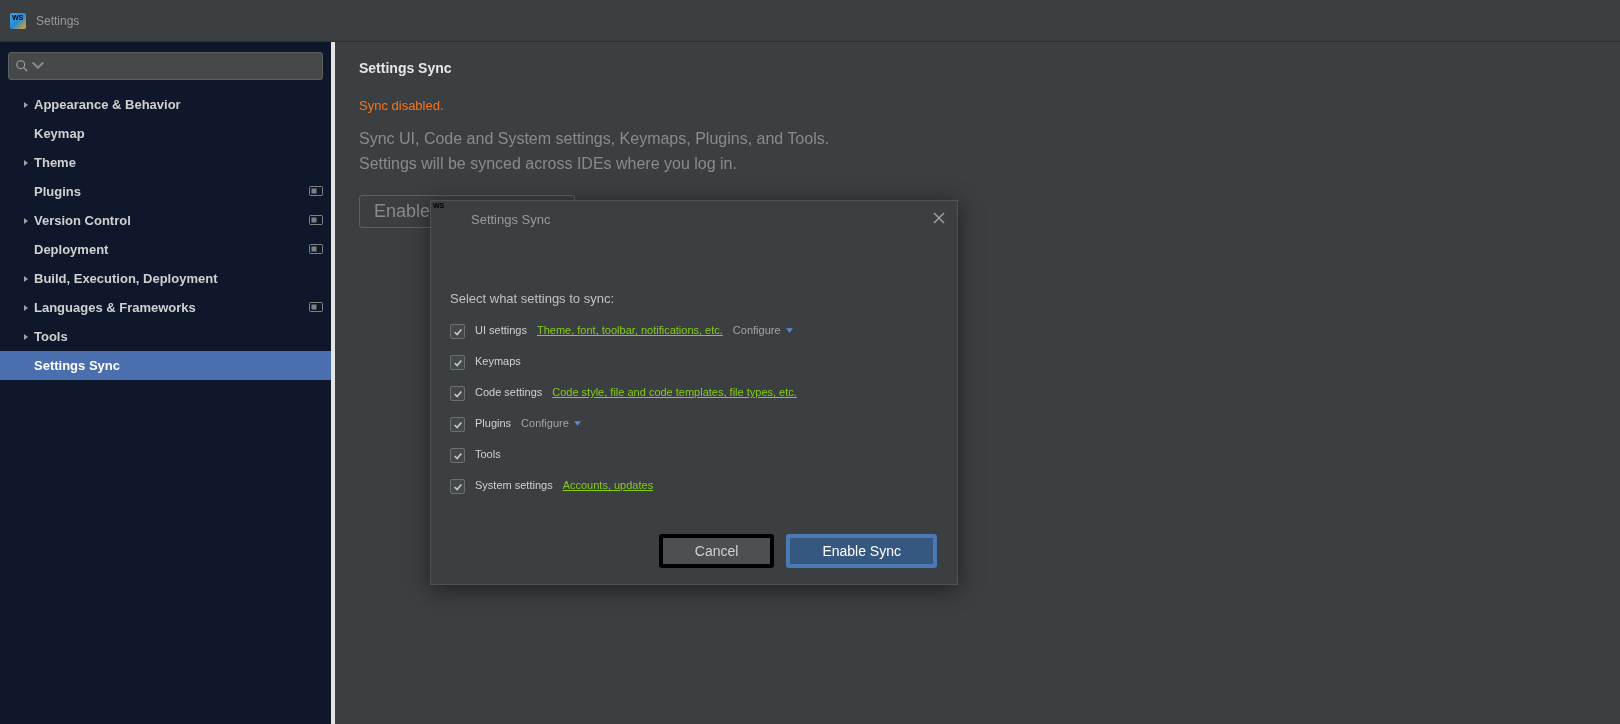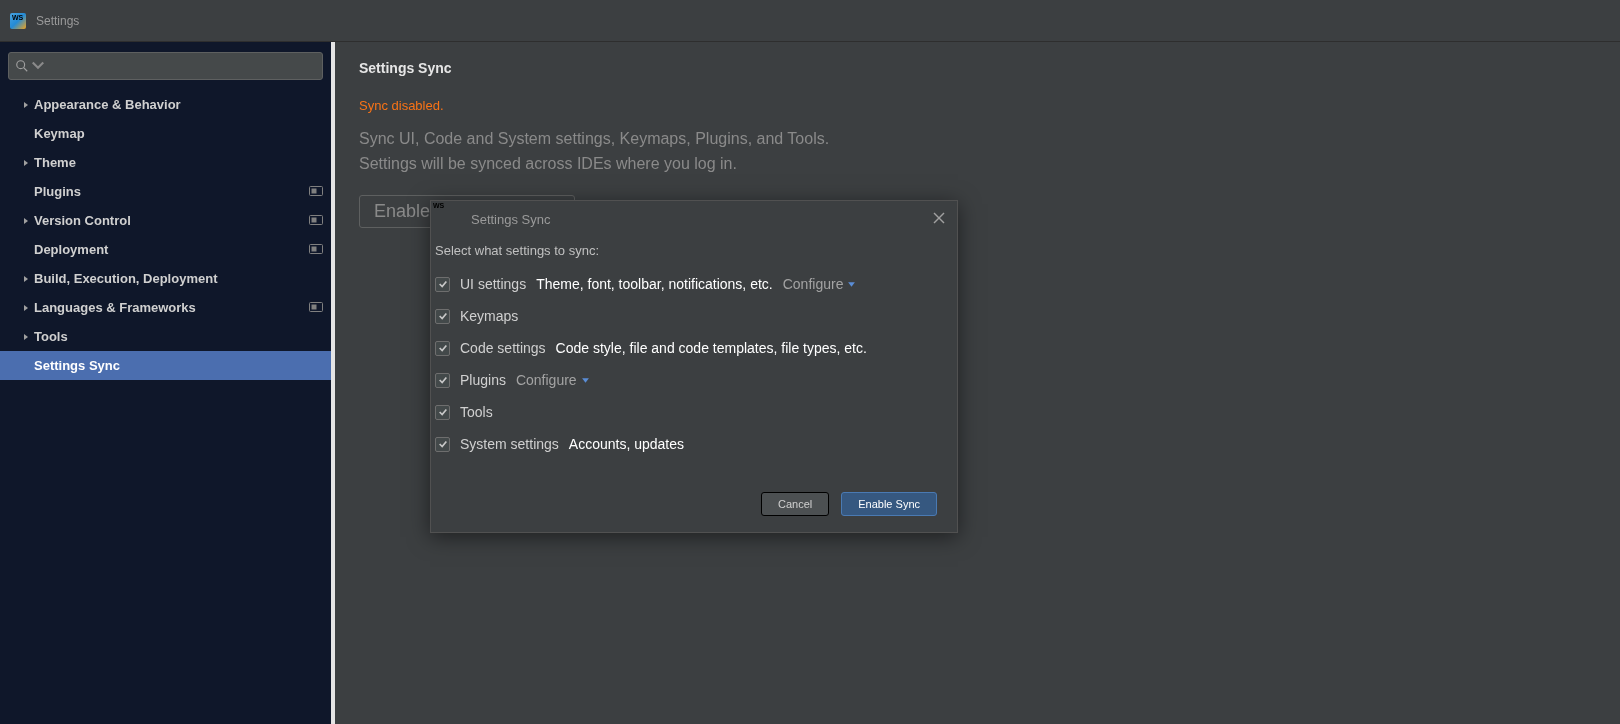--- a/index.html
+++ b/index.html
@@ -126,57 +126,57 @@
   .dialog-head {
     display: flex;
     align-items: center;
     height: 36px;
     padding: 0 12px;
   }
   .dialog-head .app-icon { width: 18px; height: 18px; margin-right: 10px; }
   .dialog-title { color: #9a9a9a; flex: 1; font-size: 13px; }
   .dialog-close { color: #a0a0a0; cursor: pointer; }
   .dialog-close svg { width: 12px; height: 12px; stroke: #a0a0a0; }
-  .dialog-body { padding: 6px 20px 18px 4px; }
+  .dialog-body { padding: 6px 20px 18px 19px; margin-top: 48px; }
   .dialog-prompt { color: #c0c0c0; margin-bottom: 18px; font-size: 13px; }
   .opt-row {
     display: flex;
-    align-items: center;
+    align-items: flex-start;
     margin-bottom: 16px;
     gap: 10px;
-    font-size: 14px;
+    font-size: 11px;
   }
   .opt-row .cbx {
     width: 15px; height: 15px;
     border: 1px solid #6e6e6e;
     border-radius: 2px;
     background: #43494a;
     display: inline-flex;
     align-items: center;
     justify-content: center;
     flex-shrink: 0;
   }
   .opt-row .cbx svg { width: 10px; height: 10px; stroke: #c8c8c8; stroke-width: 2; fill: none; }
   .opt-label { color: #d0d0d0; }
-  .opt-hint { color: #ffffff; }
+  .opt-hint { color: #84cc16; text-decoration: underline; }
   .opt-link { color: #a3a3a3; display: inline-flex; align-items: center; cursor: pointer; }
   .opt-link svg { width: 9px; height: 9px; margin-left: 4px; fill: #5a8dd6; }
 
   .dialog-buttons {
     display: flex;
     justify-content: flex-end;
     gap: 12px;
     padding: 6px 20px 16px 20px;
   }
   .btn {
-    padding: 5px 16px;
+    padding: 5px 32px;
     border-radius: 3px;
-    font-size: 11px;
+    font-size: 14px;
     cursor: pointer;
-    border: 1px solid #000000;
+    border: 4px solid #000000;
     background: #4c5052;
     color: #d0d0d0;
   }
   .btn.primary {
     background: #365880;
     border-color: #4a7ab3;
     color: #ffffff;
   }
 </style>
 </head>

